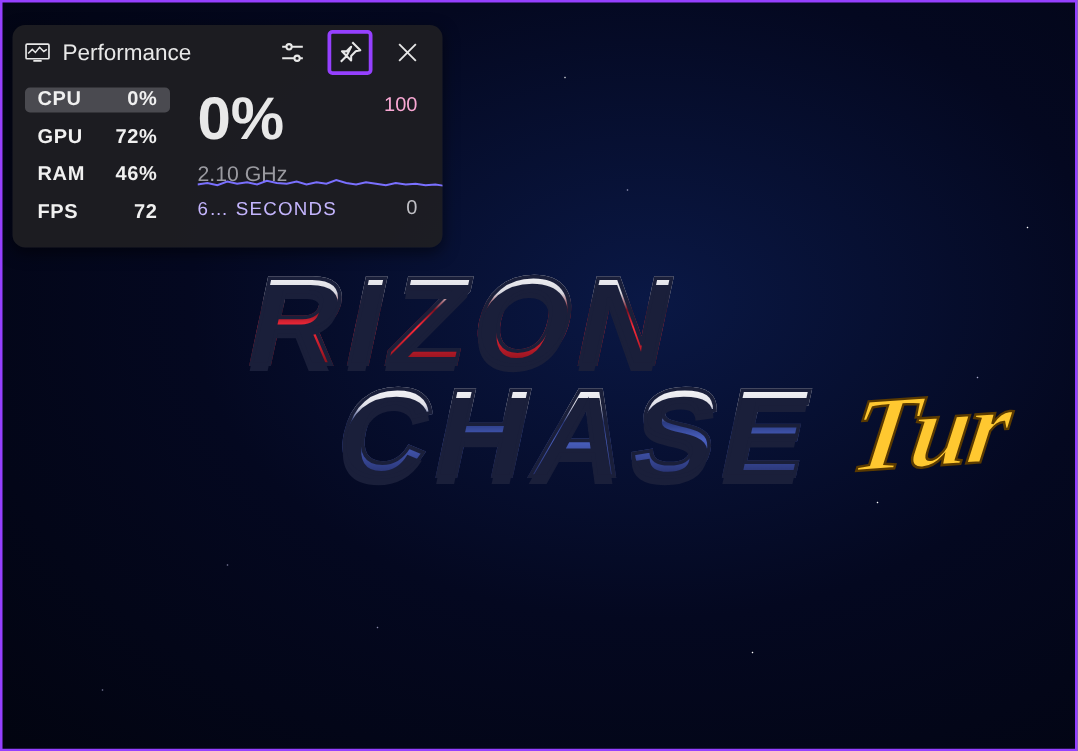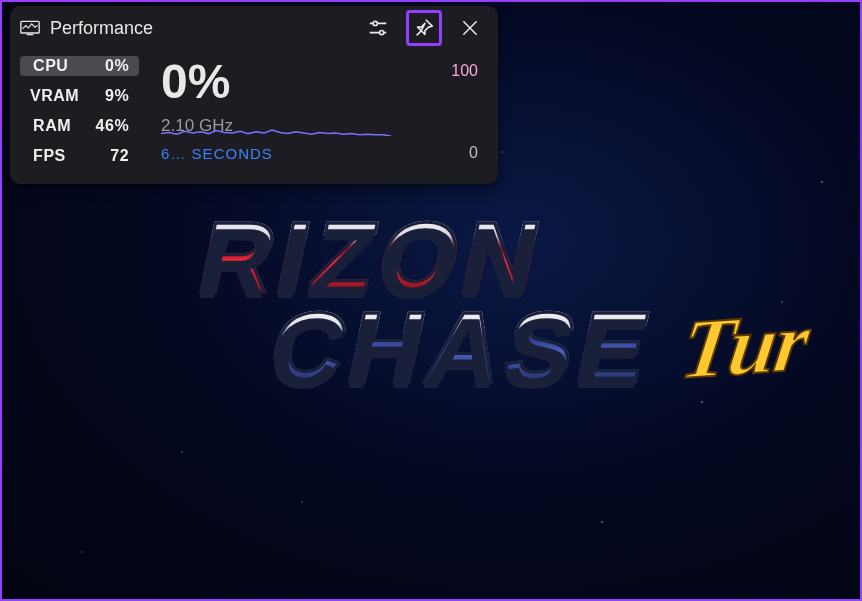--- a/index.html
+++ b/index.html
@@ -66,23 +66,23 @@
     font-size: 85px;
     font-style: italic;
     color: #ffc830;
     -webkit-text-stroke: 2px #5a3a00;
     letter-spacing: -2px;
     transform: skewX(0deg) rotate(-4deg);
   }
 
   .perf-widget {
     position: absolute;
-    top: 4px;
+    top: 18px;
     left: 8px;
-    width: 488px;
+    width: 344px;
     background: rgba(30, 30, 34, 0.94);
     border-radius: 10px;
     color: #e8e8e8;
     box-shadow: 0 4px 12px rgba(0,0,0,0.5);
     overflow: hidden;
   }
   .perf-header {
     display: flex;
     align-items: center;
     height: 44px;
@@ -129,21 +129,21 @@
   .chart-max {
     position: absolute; top: 6px; right: 4px;
     color: #f9a8d4; font-size: 16px;
   }
   .chart-min {
     position: absolute; bottom: 4px; right: 4px;
     color: #c0c0c6; font-size: 16px;
   }
   .chart-xlabel {
     position: absolute; bottom: 4px; left: 0;
-    color: #3b82f6; font-size: 15px; letter-spacing: 1px; margin-top: 13px;
+    color: #c4b5fd; font-size: 15px; letter-spacing: 1px; margin-top: 13px;
   }
   .spark {
     position: absolute;
     bottom: 30px;
     left: 0;
     width: 230px;
     height: 60px;
   }
   .spark path { stroke: #7a70ff; stroke-width: 1.5; fill: none; }
 </style>
@@ -195,22 +195,22 @@
     </span>
   </div>
 
   <div class="perf-body">
     <div class="metrics-list">
       <div class="metric-row selected">
         <span class="metric-label">CPU</span>
         <span class="metric-value">0%</span>
       </div>
       <div class="metric-row">
-        <span class="metric-label">VRAM</span>
-        <span class="metric-value">9%</span>
+        <span class="metric-label">GPU</span>
+        <span class="metric-value">72%</span>
       </div>
       <div class="metric-row">
         <span class="metric-label">RAM</span>
         <span class="metric-value">46%</span>
       </div>
       <div class="metric-row">
         <span class="metric-label">FPS</span>
         <span class="metric-value">72</span>
       </div>
     </div>

